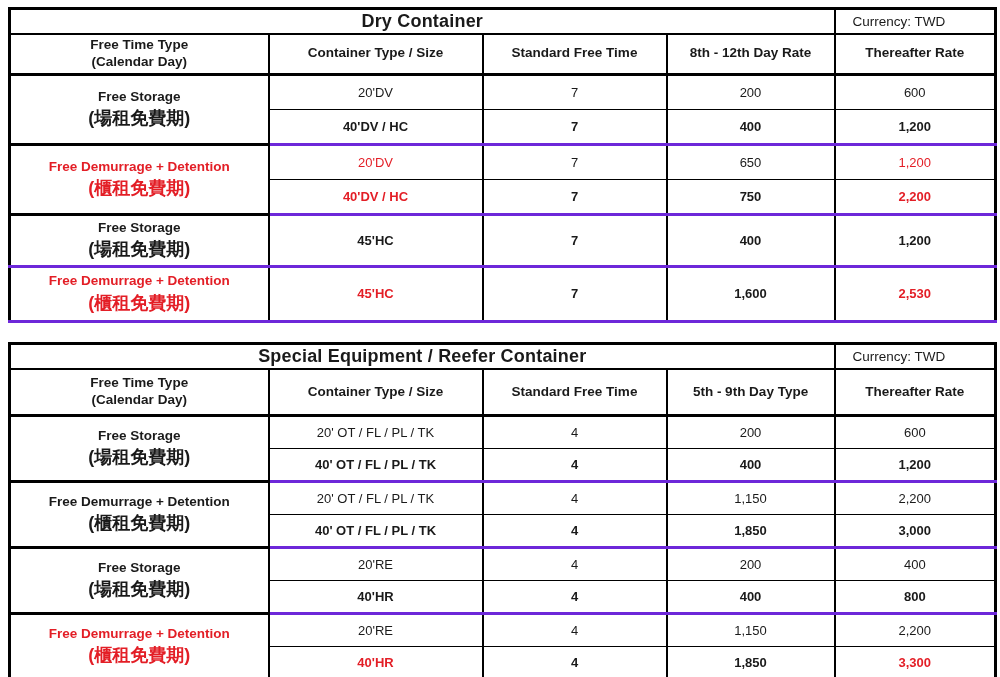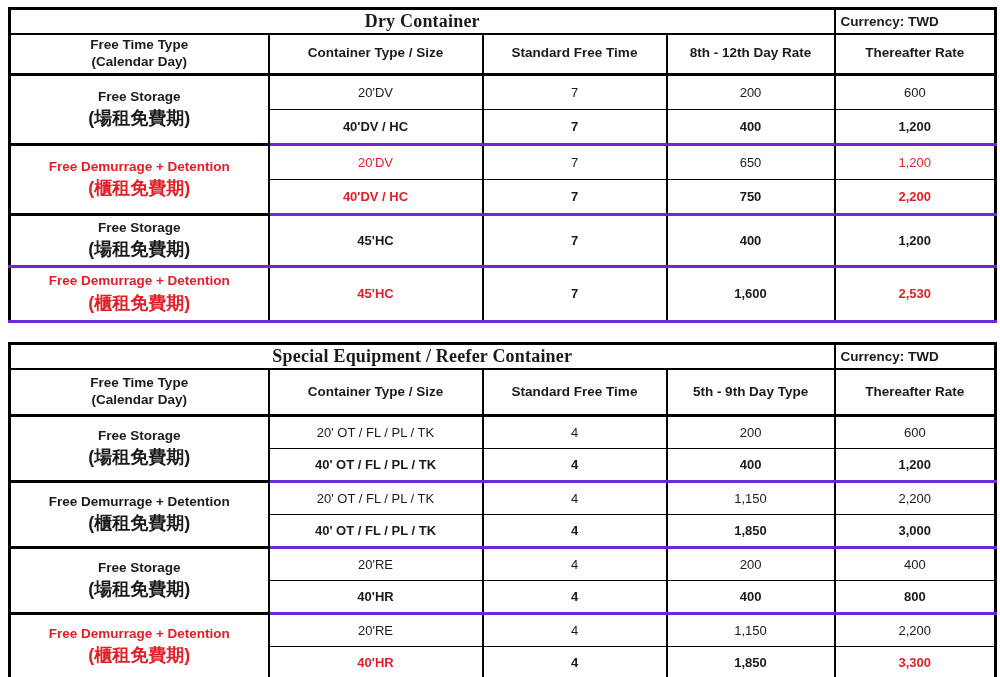--- a/index.html
+++ b/index.html
@@ -14,22 +14,22 @@
     border:3px solid #000;
   }
   table.rate-table + table.rate-table{margin-top:19px;}
   td{
     border-left:2px solid #000;
     border-bottom:1.5px solid #000;
     text-align:center;vertical-align:middle;
     padding:2px 4px;font-size:13px;overflow:hidden;
   }
   tr.title-row td{border-bottom:2px solid #000;}
-  td.title-cell{font-weight:bold;font-size:18px;padding:1px 0;letter-spacing:.2px;font-family:Liberation Serif, serif;}
-  td.currency-cell{font-weight:bold;font-size:13.5px;text-align:left;padding-left:5px;}
+  td.title-cell{font-weight:bold;font-size:18px;padding:1px 0;letter-spacing:.2px;}
+  td.currency-cell{font-weight:normal;font-size:13.5px;text-align:left;padding-left:17px;}
   tr.header-row td{font-weight:bold;font-size:13.5px;border-bottom:3px solid #000;line-height:1.25;}
   td.group-label{font-weight:bold;font-size:13.5px;line-height:1.35;border-bottom:3px solid #000;text-align:center;}
   td.group-label .zh{font-size:18px;}
   tr.group-end td{border-bottom:3px solid #6d28d9;font-weight:bold;}
   .red{color:var(--red,#e31e26);}
 </style>
 </head>
 <body>
 
 <div id="sheet">

